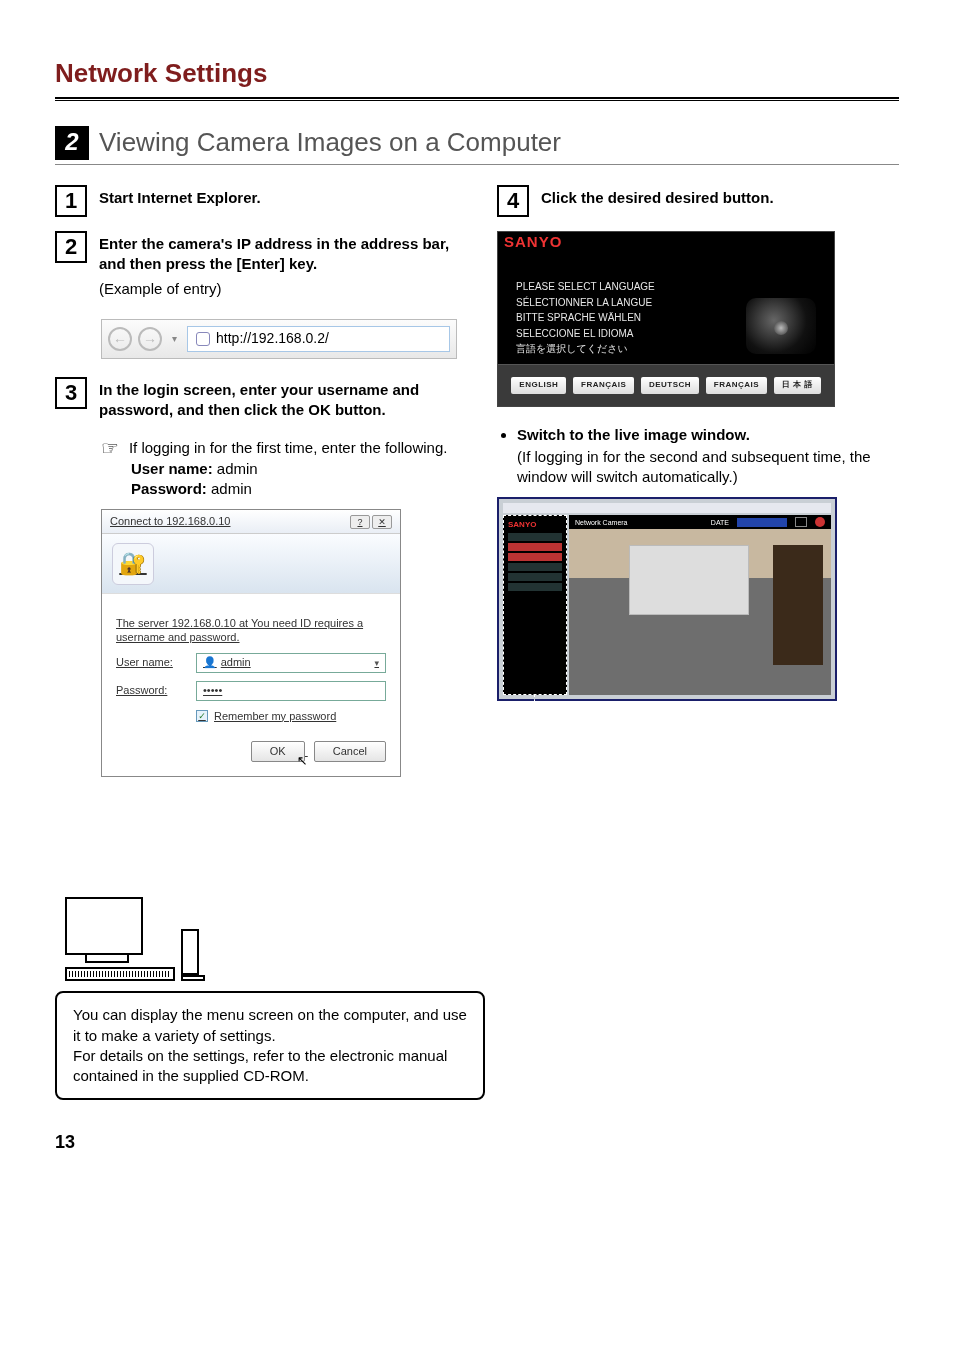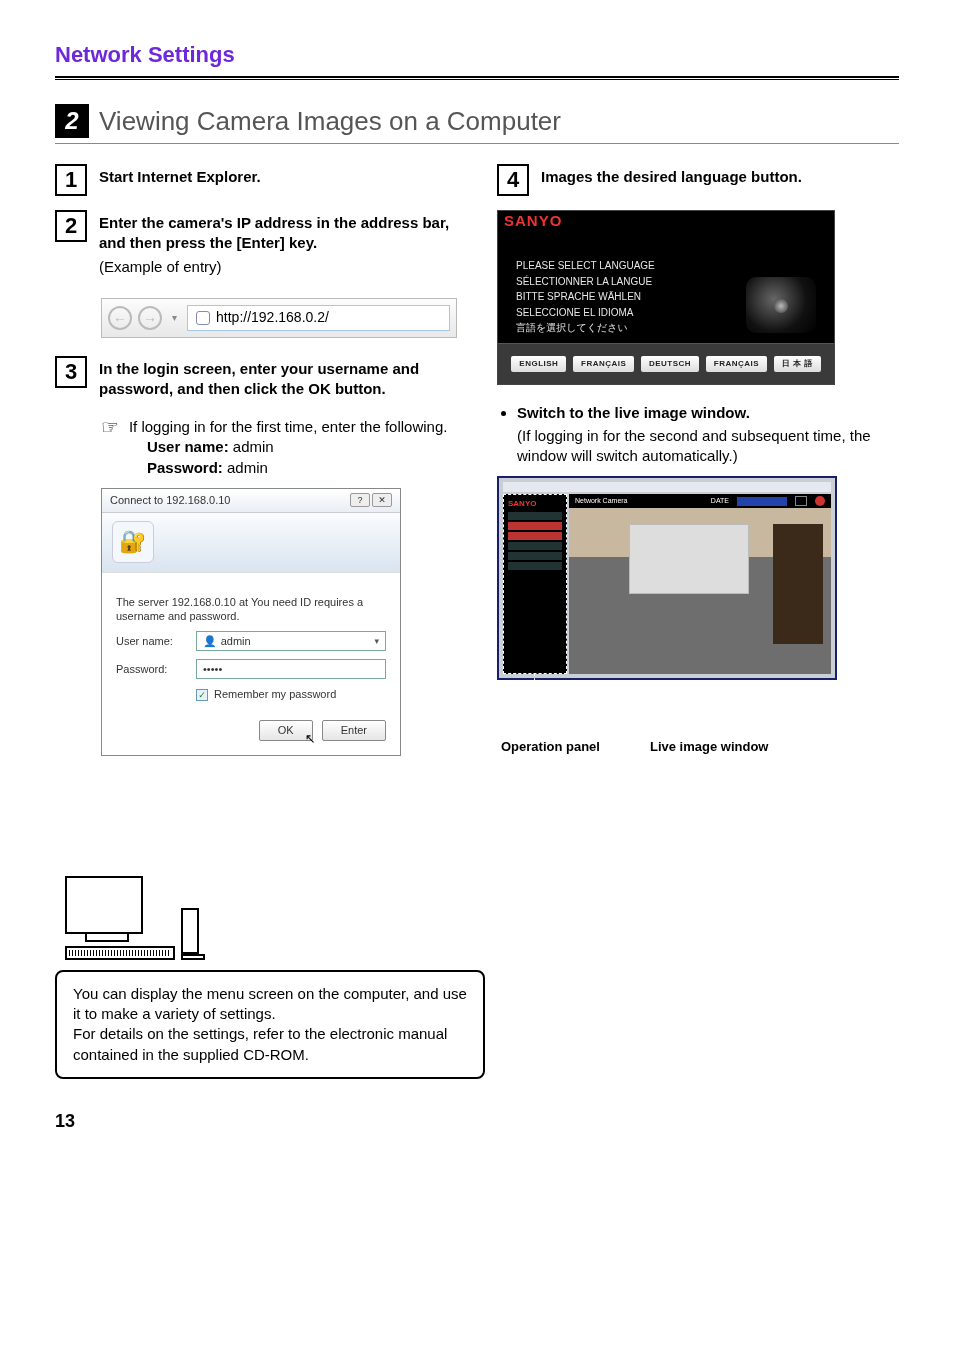--- a/index.html
+++ b/index.html
@@ -7,24 +7,25 @@
     font-family: Arial, Helvetica, sans-serif;
     width: 954px;
     margin: 0 auto;
     padding: 40px 55px 30px 55px;
     color: #000;
     background: #fff;
     font-size: 15px;
     line-height: 1.35;
   }
   .page-title {
-    font-size: 22px;
+    font-size: 26px;
     font-weight: bold;
-    color: #6d28d9;
+    color: #7f1d1d;
     margin-bottom: 6px;
+    margin-top: 16px;
   }
   .title-rule {
     border: none;
     border-top: 2px solid #000;
     border-bottom: 1px solid #000;
     height: 4px;
     margin-bottom: 24px;
   }
   .section-head {
     display: flex;
@@ -107,31 +108,32 @@
     display: flex;
     align-items: center;
     padding: 0 8px;
     gap: 6px;
     font-size: 14px;
   }
   .ie-ico { width:14px; height:14px; border-radius:3px; border:1px solid #88b; display:inline-block; position:relative;}
 
   .note-row { display:flex; gap:10px; margin:6px 0 4px 0; }
   .hand-icon { font-size:20px; line-height:1; }
-  .cred-line { margin-left: 18px; }
+  .cred-line { margin-left: 2px; }
   .cred-label { font-weight: bold; }
 
   
   .login-dialog {
     border: 1px solid #888;
     width: 300px;
     font-size: 11px;
     margin: 10px 0 0 0;
     color:#333;
     background:#fff;
+    text-decoration:underline;
   }
   .dlg-title {
     background: linear-gradient(#fff,#e9eef5);
     padding: 4px 8px;
     border-bottom: 1px solid #ccc;
     display:flex; justify-content:space-between; align-items:center;
   }
   .dlg-x { display:flex; gap:2px;}
   .dlg-x span{ width:20px; height:14px; border:1px solid #999; border-radius:2px; font-size:9px; display:inline-flex; align-items:center; justify-content:center; background:#eee;}
   .dlg-band {
@@ -330,21 +332,21 @@
           </div>
           <div class="dlg-check">
             <span class="chkbox">✓</span>
             <span>Remember my password</span>
           </div>
           <div class="dlg-btns">
             <span class="dlg-btn">
               <span>OK</span>
               <span class="cursor">↖</span>
             </span>
-            <span class="dlg-btn">Enter</span>
+            <span class="dlg-btn">Cancel</span>
           </div>
         </div>
       </div>
     </div>
 
     <div class="callout-wrap">
       <div class="pc-icon">
         <div>
           <div class="monitor"></div>
           <div style="height:12px"></div>
@@ -360,21 +362,21 @@
         <div>For details on the settings, refer to the electronic manual contained in the supplied CD-ROM.</div>
       </div>
     </div>
   </div>
 
   <div class="col">
 
     <div class="step">
       <div class="step-num">4</div>
       <div class="step-body">
-        <div class="step-title">Images the desired language button.</div>
+        <div class="step-title">Click the desired desired button.</div>
       </div>
     </div>
 
     <div class="lang-panel">
       <span class="lang-brand">SANYO</span>
       <div class="lang-top">
         <div class="lang-lines">
           <div>PLEASE SELECT LANGUAGE</div>
           <div>SÉLECTIONNER LA LANGUE</div>
           <div>BITTE SPRACHE WÄHLEN</div>
@@ -421,21 +423,17 @@
             <span style="width:50px;height:9px;background:#2244aa;display:inline-block"></span>
             <span style="width:12px;height:10px;border:1px solid #888;display:inline-block"></span>
             <span style="width:10px;height:10px;border-radius:50%;background:#c33;display:inline-block"></span>
           </div>
           <div class="room-shape"></div>
           <div class="door-shape"></div>
 
         </div>
       </div>
     </div>
-    <div class="fig-labels">
-      <span>Operation panel</span>
-      <span>Live image window</span>
-    </div>
 
   </div>
 </div>
 
 <div class="page-num">13</div>
 
 </body></html>

